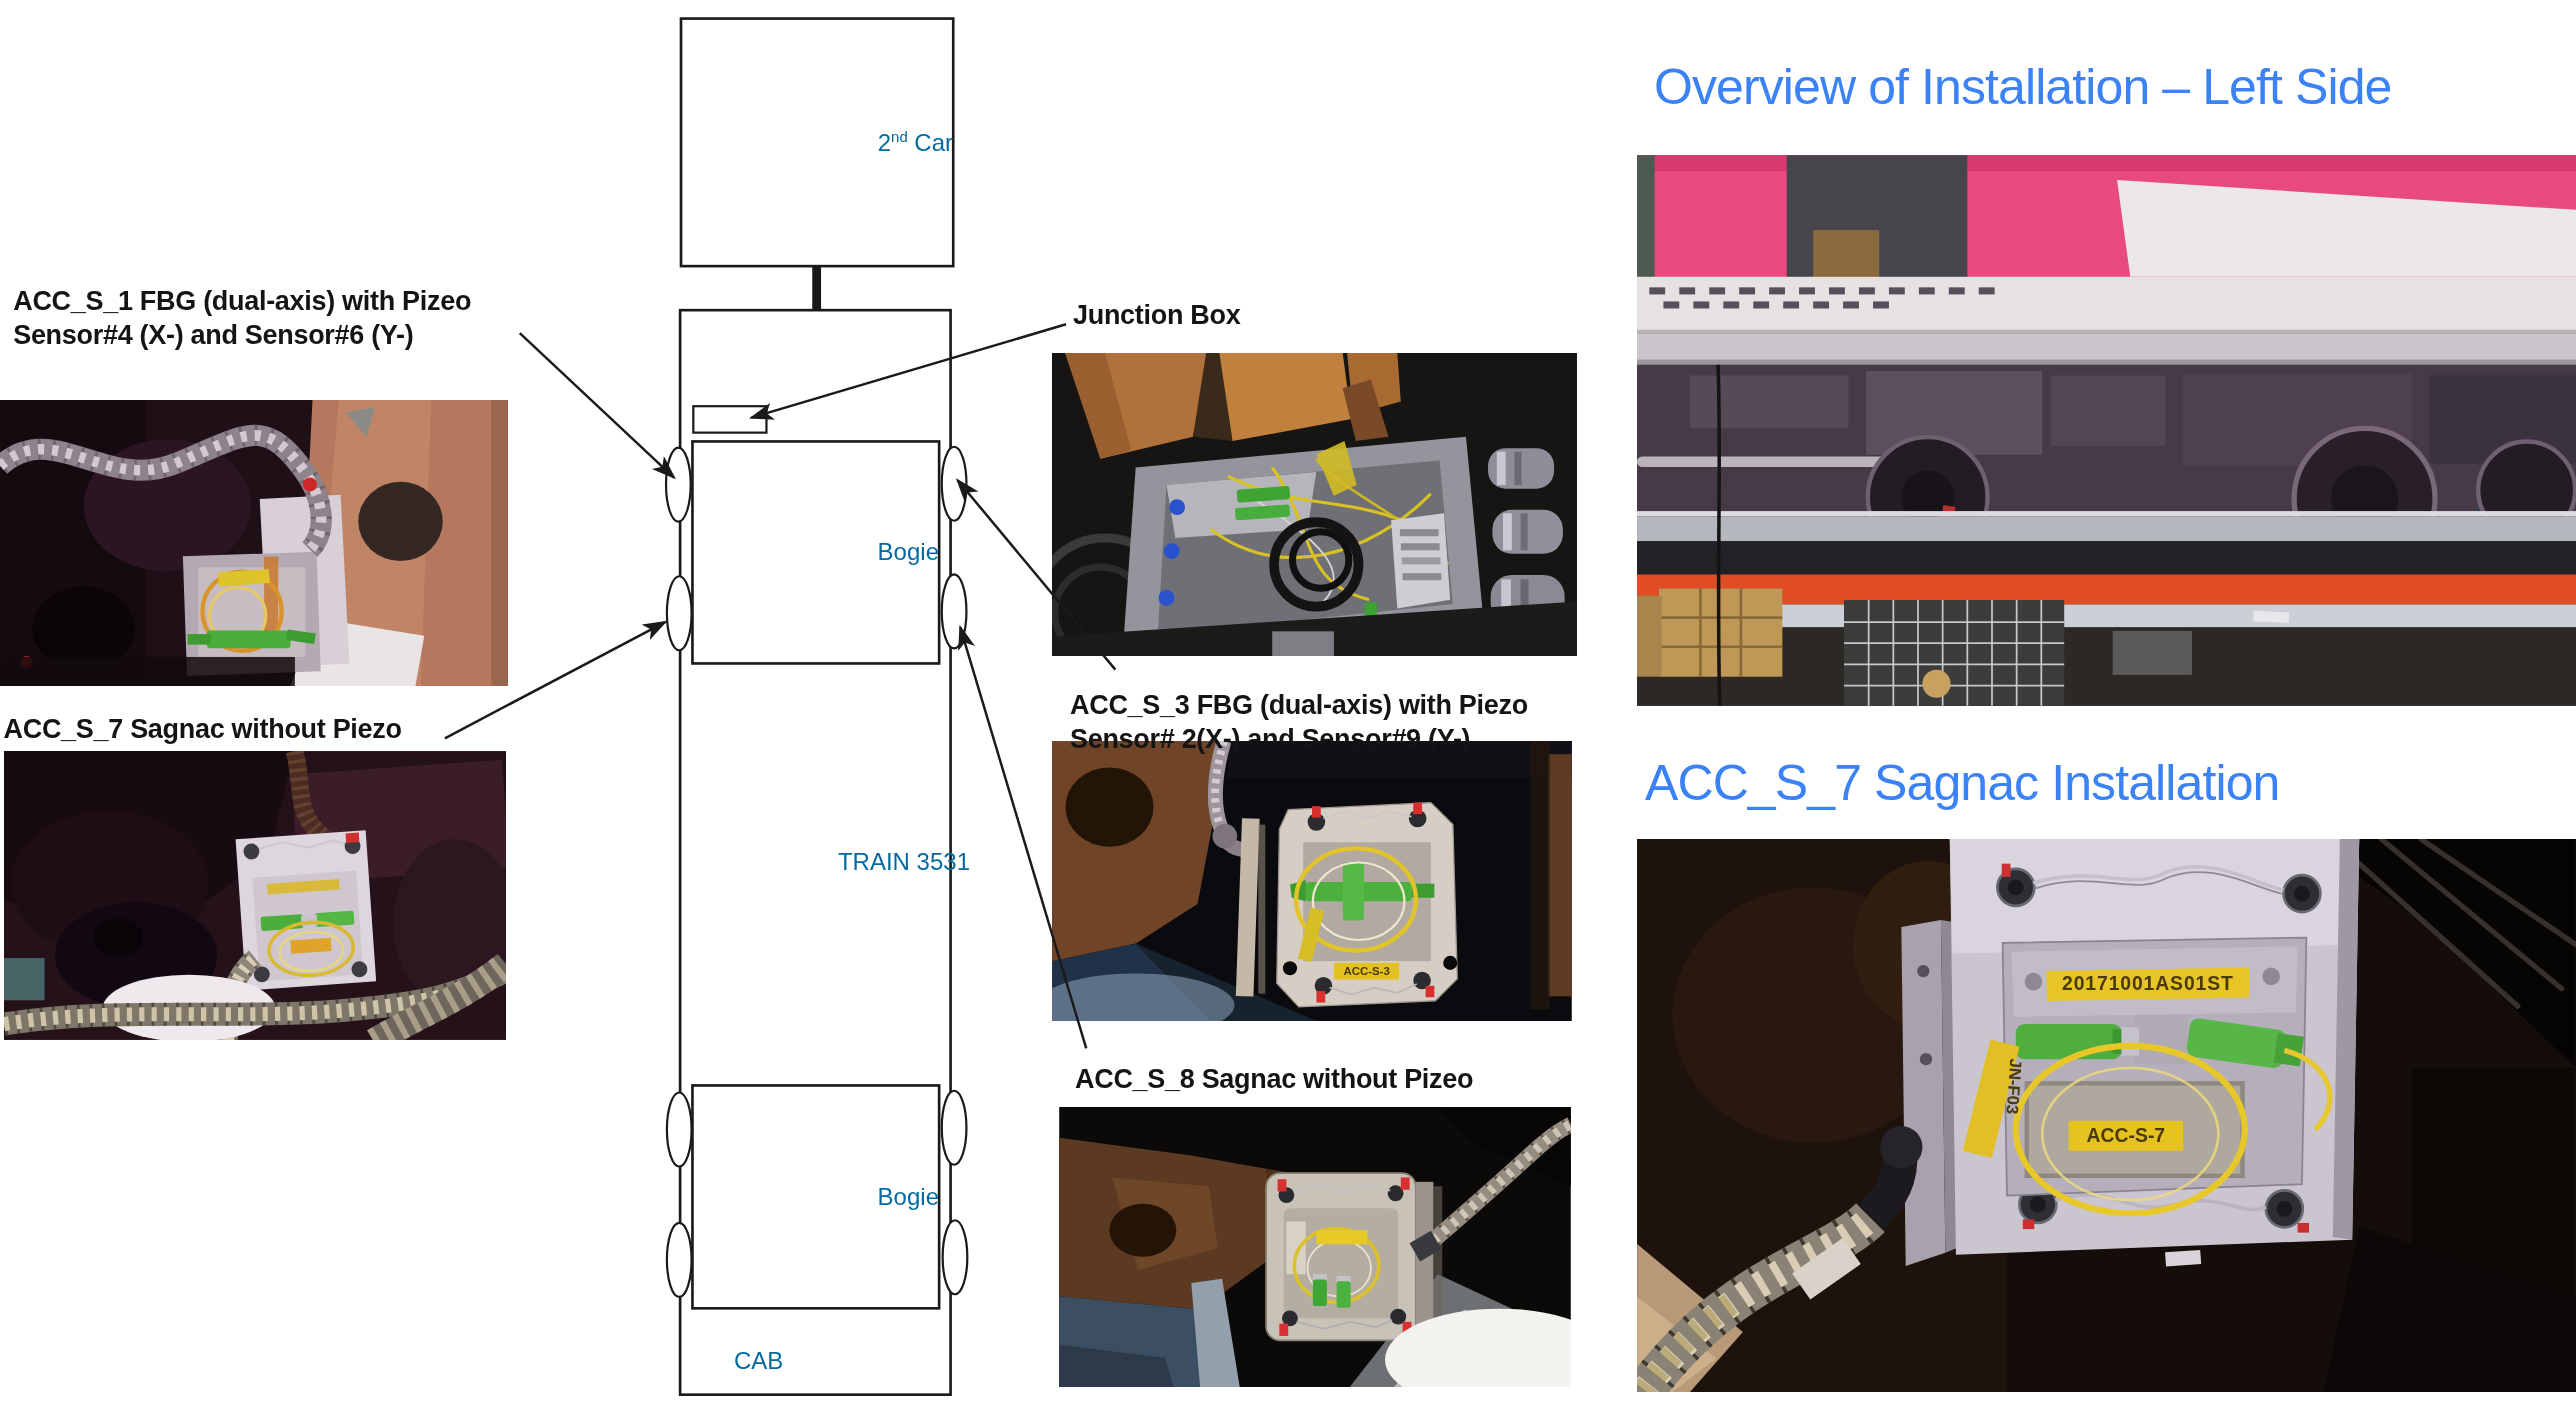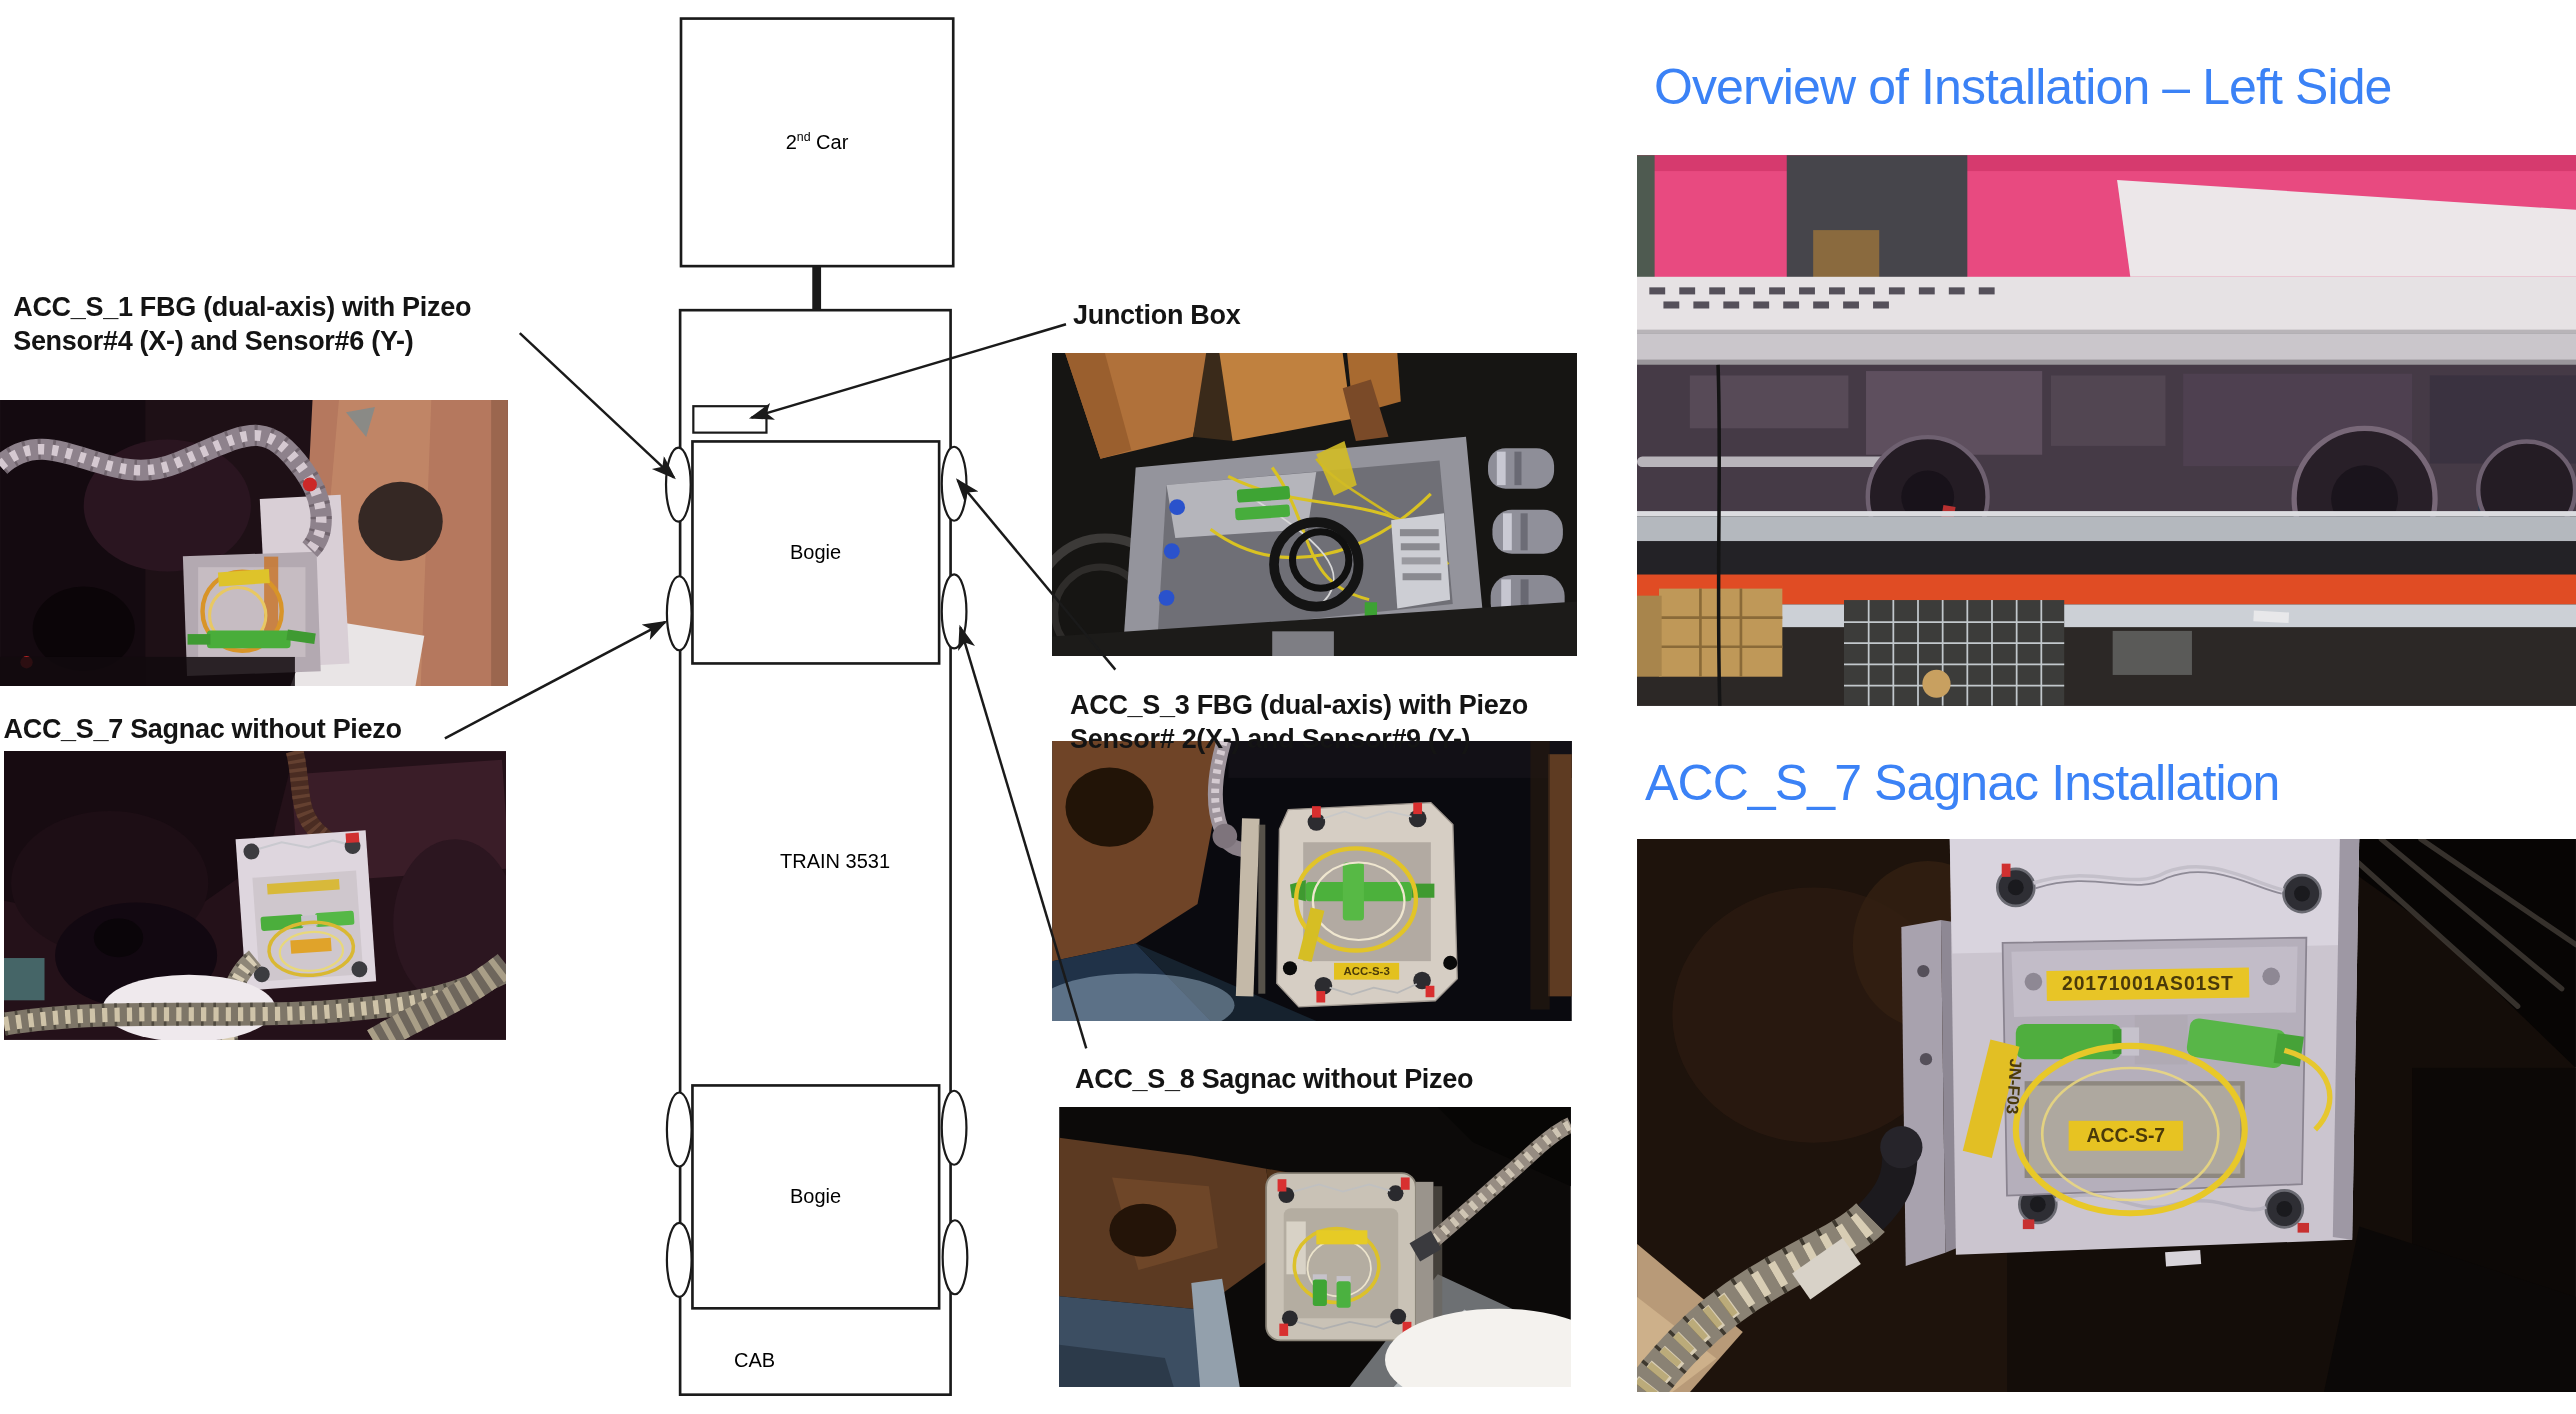--- a/index.html
+++ b/index.html
@@ -1,22 +1,22 @@
 <!DOCTYPE html>
 <html style="font-size:14px"><head>
 <meta charset="utf-8">
 <style>
   html,body{margin:0;padding:0;background:#fff;}
   .canvas{position:relative;width:2576px;height:1415px;background:#ffffff;overflow:hidden;
           font-family:"Liberation Sans",sans-serif;color:#161616;}
   .layer{position:absolute;left:0;top:0;}
   .photo{position:absolute;display:block;}
   .lbl{position:absolute;font-weight:bold;font-size:27px;line-height:34px;letter-spacing:-0.3px;color:#141414;white-space:nowrap;}
-  .dtext{position:absolute;display:flex;align-items:center;justify-content:center;
-         font-size:20px;color:#000000;letter-spacing:0;}
+  .dtext{position:absolute;display:flex;align-items:center;justify-content:flex-end;
+         font-size:24px;color:#0369a1;letter-spacing:0;}
   .dtext sup{font-size:0.62em;vertical-align:super;line-height:0;}
   .title{position:absolute;font-size:50px;font-weight:400;letter-spacing:-0.9px;color:#3b82f6;white-space:nowrap;}
 </style>
 </head>
 <body>
 
 <div class="canvas">
 
   <svg class="photo" style="left:0;top:400;" width="508" height="286" viewBox="0 0 577 325" role="img">
     <rect width="577" height="325" fill="#1e1016"></rect>
@@ -396,21 +396,21 @@
   </svg>
 
   <div class="dtext" style="left:681px;top:18.5px;width:272px;height:248px;">
     <span><span>2</span><sup>nd</sup><span> Car</span></span>
   </div>
   <div class="dtext" style="left:692px;top:441px;width:247px;height:222px;">Bogie</div>
   <div class="dtext" style="left:680px;top:844px;width:270px;height:35px;padding-left:20px;">TRAIN 3531</div>
   <div class="dtext" style="left:692px;top:1085px;width:247px;height:223px;">Bogie</div>
   <div class="dtext" style="left:734px;top:1343px;height:35px;">CAB</div>
 
-  <div class="lbl" style="left:13.2px;top:284px;margin-top:6px;">
+  <div class="lbl" style="left:13.2px;top:284px;">
     <div>ACC_S_1 FBG (dual-axis) with Pizeo</div>
     <div>Sensor#4 (X-) and Sensor#6 (Y-)</div>
   </div>
   <div class="lbl" style="left:3.5px;top:712px;">ACC_S_7 Sagnac without Piezo</div>
   <div class="lbl" style="left:1073px;top:298px;">Junction Box</div>
   <div class="lbl" style="left:1070px;top:668px;margin-top:20px;">
     <div>ACC_S_3 FBG (dual-axis) with Piezo</div>
     <div>Sensor# 2(X-) and Sensor#9 (Y-)</div>
   </div>
   <div class="lbl" style="left:1075px;top:1062px;">ACC_S_8 Sagnac without Pizeo</div>

